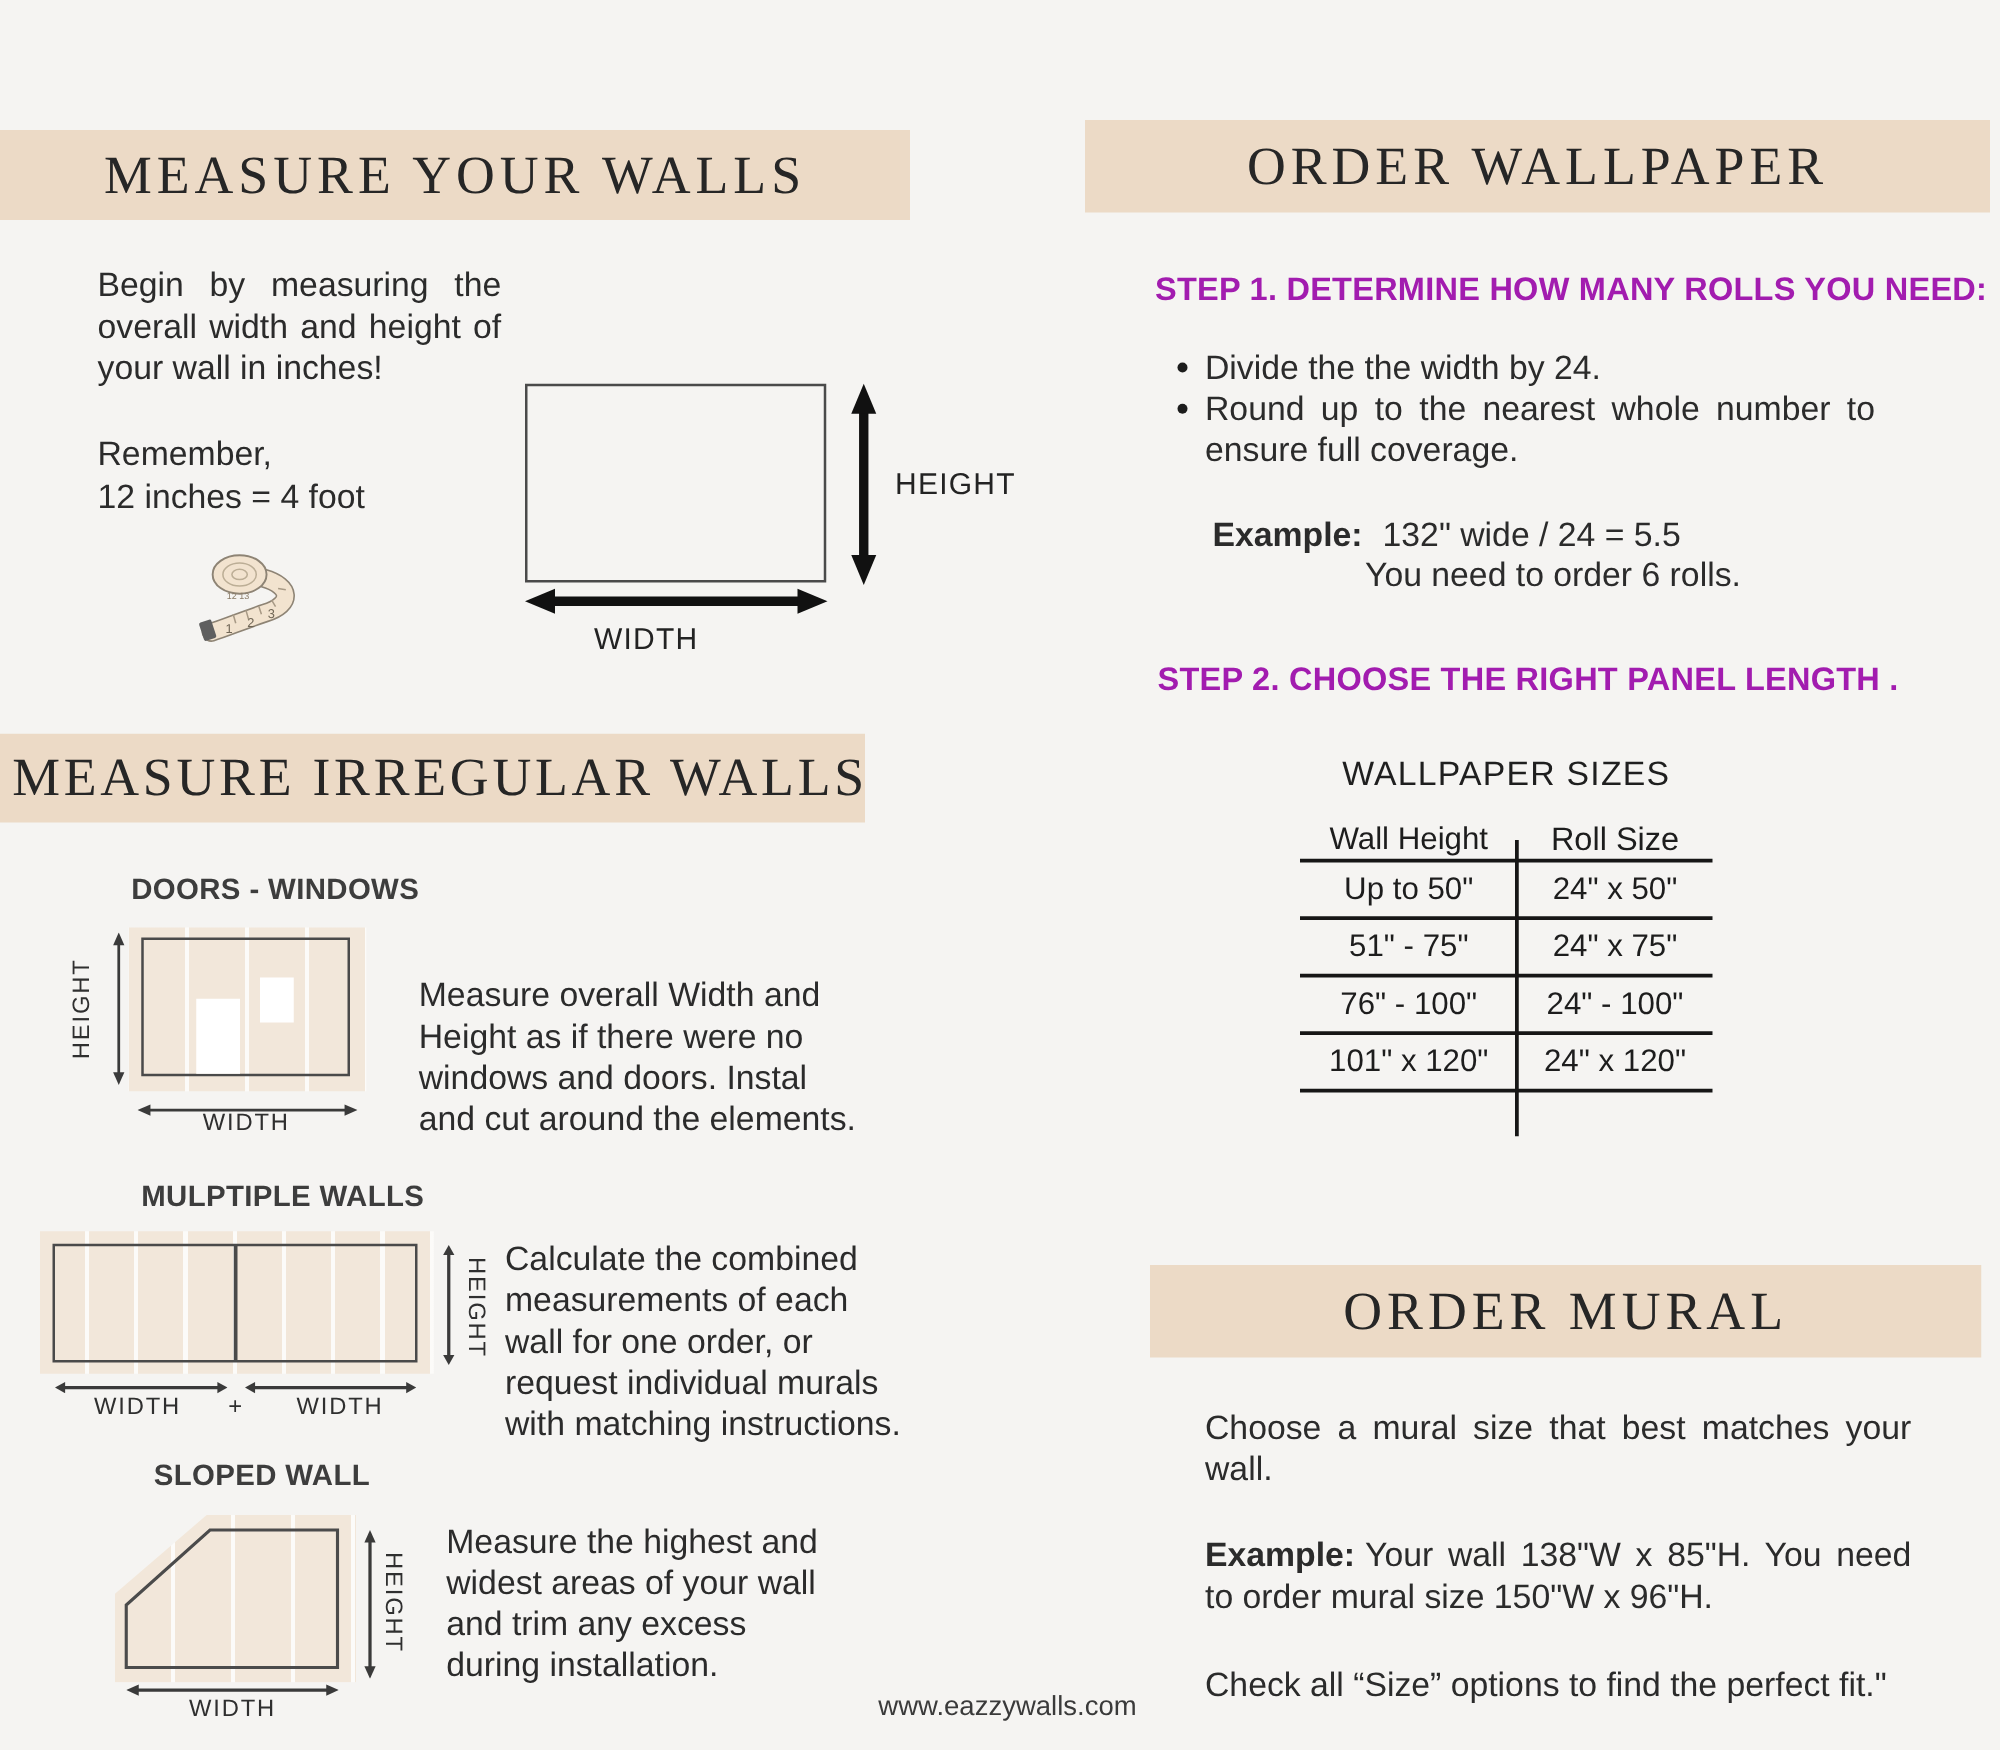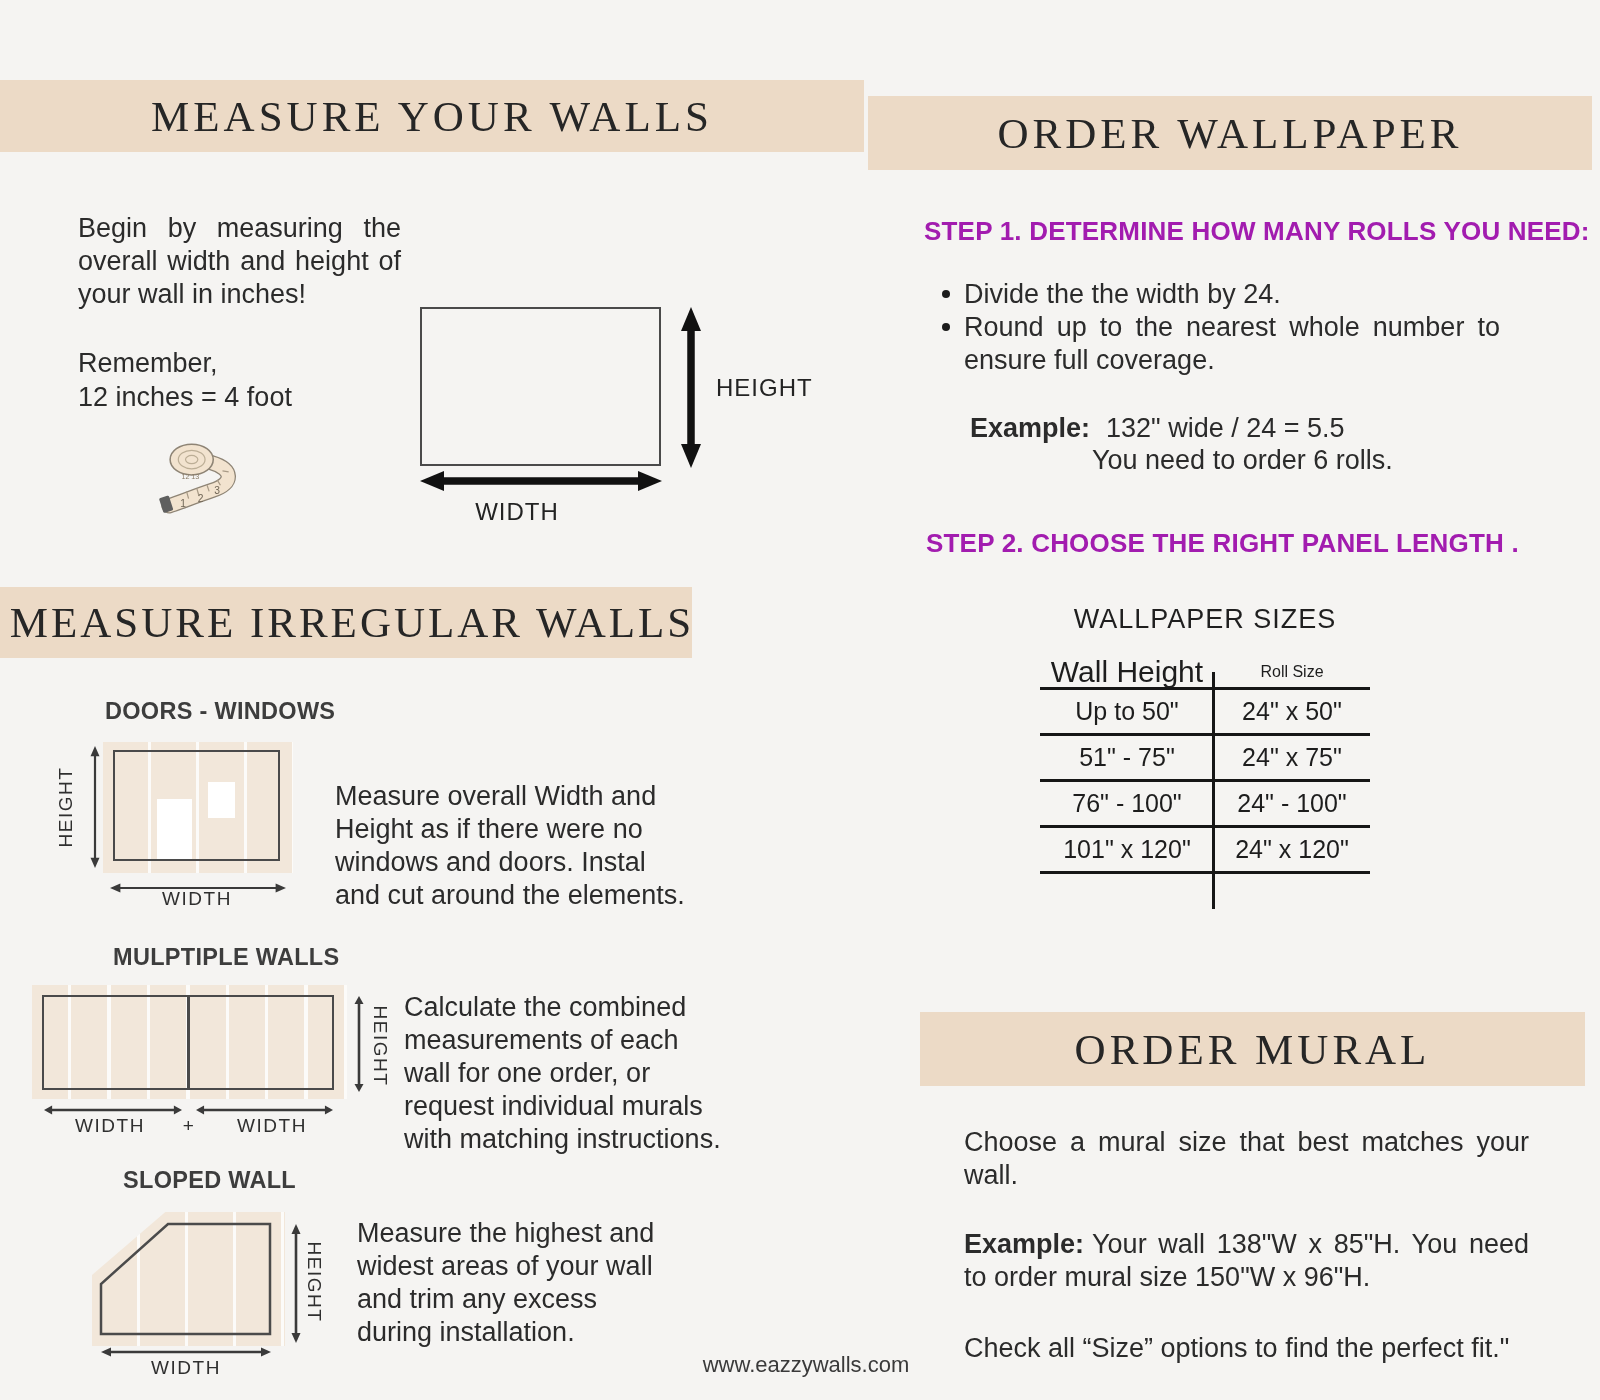--- a/index.html
+++ b/index.html
@@ -34,21 +34,21 @@
   .wp-row .c1 { width:174px; text-align:center; font-size:25px; color:#1d1d1d; }
   .wp-row .c2 { flex:1; text-align:center; font-size:25px; color:#1d1d1d; }
   .wp-vline { position:absolute; left:172px; top:16px; width:3px; height:237px; background:#161616; }
   .footer { font-size:22px; color:#3a3a3a; text-align:center; }
 </style>
 </head>
 <body>
 
 <div id="canvas">
 
-  <div class="band" style="left:0; top:80px; width:864px; height:72px;">
+  <div class="band" style="left:0; top:104px; width:728px; height:72px;">
     <div class="serif-title">MEASURE YOUR WALLS</div>
   </div>
 
   <div class="abs body-text justify" style="left:78px; top:212px; width:323px;">Begin by measuring the overall width and height of your wall in inches!</div>
 
   <div class="abs body-text" style="left:78px; top:346px; line-height:34px;">
     <div>Remember,</div>
     <div>12 inches = 4 foot</div>
   </div>
 
@@ -182,22 +182,22 @@
     </div>
     <div style="padding-left:122px;">You need to order 6 rolls.</div>
   </div>
 
   <div class="abs bold-head" style="left:926px; top:528px;">STEP 2. CHOOSE THE RIGHT PANEL LENGTH .</div>
 
   <div class="abs" style="left:1040px; top:604px; width:330px; text-align:center; font-size:27px; letter-spacing:1px; color:#1f1f1f;">WALLPAPER SIZES</div>
 
   <div class="wp-table">
     <div class="wp-row head" style="border-bottom-width:3px;">
-      <div class="c1" style="font-size:30px;">Wall Height</div>
-      <div class="c2" style="font-size:16px;">Roll Size</div>
+      <div class="c1" style="font-size:25px;">Wall Height</div>
+      <div class="c2" style="font-size:26px;">Roll Size</div>
     </div>
     <div class="wp-row">
       <div class="c1">Up to 50"</div>
       <div class="c2">24" x 50"</div>
     </div>
     <div class="wp-row">
       <div class="c1">51" - 75"</div>
       <div class="c2">24" x 75"</div>
     </div>
     <div class="wp-row">

